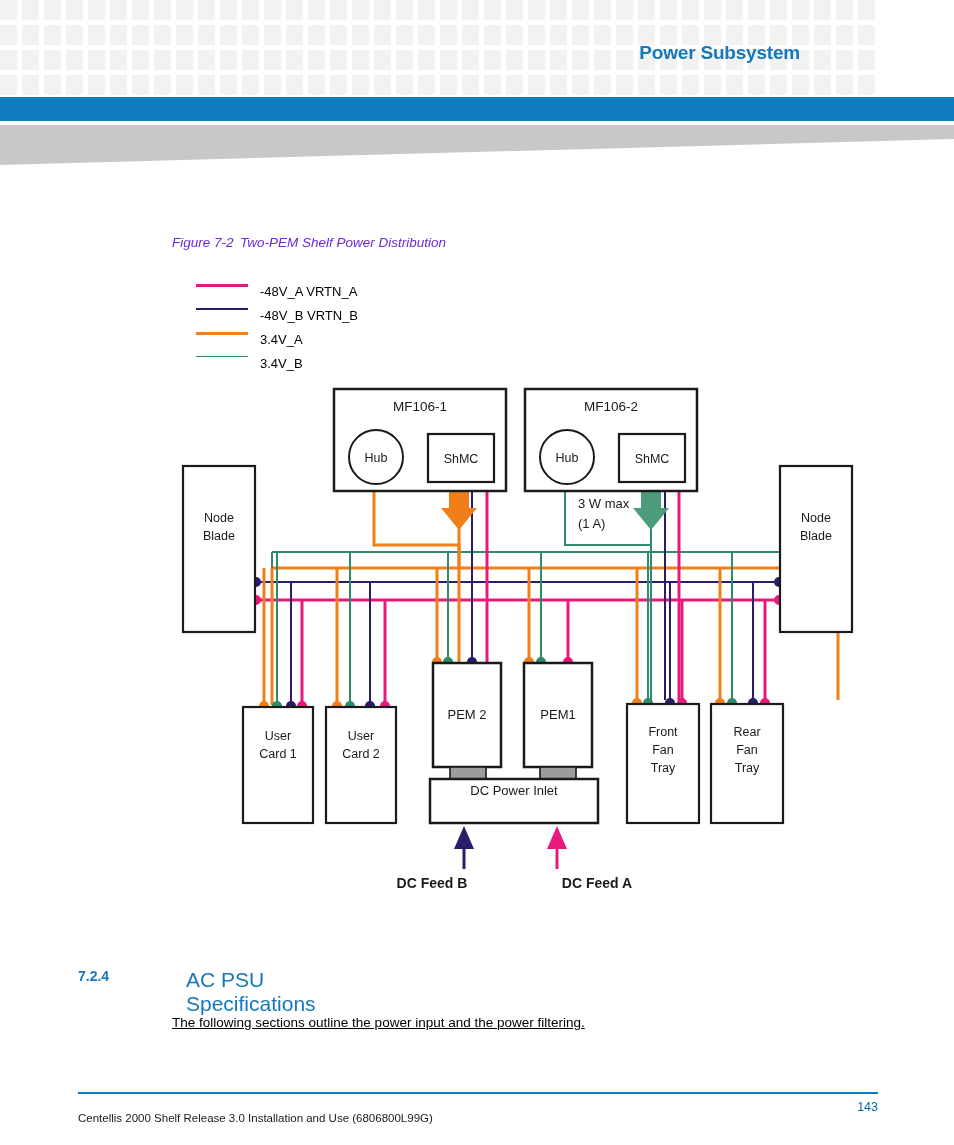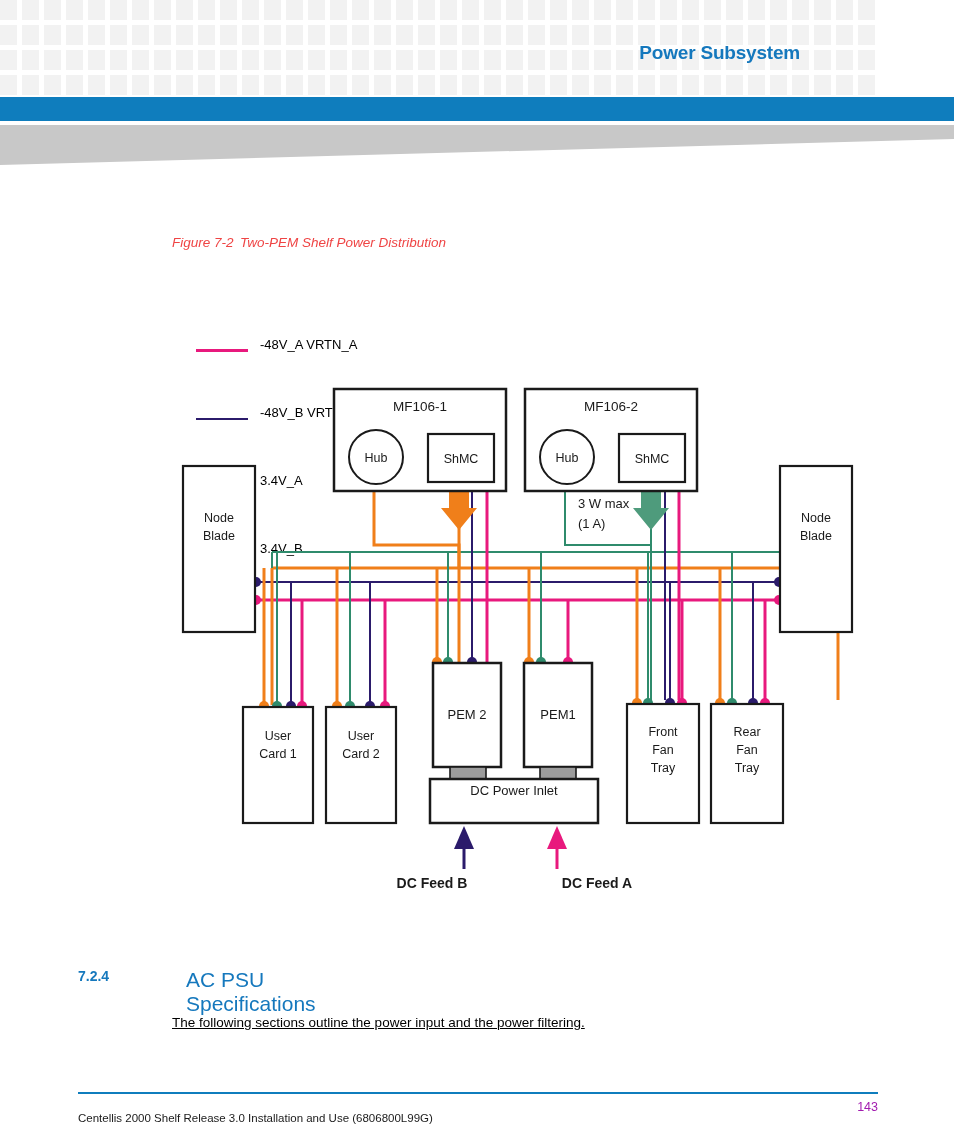--- a/index.html
+++ b/index.html
@@ -23,42 +23,42 @@
     background-size:100% 25px;}
   .hdr-title{
     position:absolute;right:80px;top:42px;
     font-size:19px;font-weight:bold;color:#1578bd;
     letter-spacing:-0.2px;
   }
   .blue-bar{position:absolute;left:0;top:97px;width:954px;height:24px;background:#0f7dbd;}
   .gray-wedge{position:absolute;left:0;top:125px;width:954px;height:40px;}
 
   
-  .fig-cap{position:absolute;left:172px;top:235px;font-size:13.5px;color:#ef4444;font-style:italic;}
+  .fig-cap{position:absolute;left:172px;top:235px;font-size:13.5px;color:#6d28d9;font-style:italic;}
   .fig-cap .num{display:inline-block;width:68px;}
 
   
   .legend{position:absolute;left:196px;top:284px;}
-  .legend-row{display:flex;align-items:flex-end;height:24px;margin-top:44px;}
+  .legend-row{display:flex;align-items:flex-start;height:24px;}
   .legend-swatch{width:52px;height:0;border-top-style:solid;margin-right:12px;}
   .legend-label{font-size:13px;color:#000;font-family:"Liberation Sans",sans-serif;}
 
   
   .diagram{position:absolute;left:0px;top:370px;width:954px;height:540px;}
 
   
   .sec{position:absolute;left:78px;top:968px;}
   .sec-num{position:absolute;left:0;top:0;font-size:14px;font-weight:bold;color:#1578bd;}
   .sec-title{position:absolute;left:92px;top:0;font-size:21px;font-weight:normal;color:#1578bd;margin-left:16px;}
   .body-text{position:absolute;left:172px;top:1015px;font-size:13.5px;color:#000;text-decoration:underline;}
 
   
   .foot-rule{position:absolute;left:78px;top:1092px;width:800px;height:2px;background:#0f7dbd;}
   .foot-left{position:absolute;left:78px;top:1100px;font-size:11.5px;color:#1a1a1a;margin-top:12px;}
-  .foot-page{position:absolute;right:76px;top:1100px;font-size:12.5px;color:#a21caf;}
+  .foot-page{position:absolute;right:76px;top:1100px;font-size:12.5px;color:#0369a1;}
 
   .txt{font-family:"Liberation Sans",sans-serif;}
 </style>
 </head>
 <body>
 
 <div class="hdr">
   <div class="hdr-pattern"></div>
   <div class="hdr-rows"></div>
   <div class="hdr-title txt">Power Subsystem</div>

